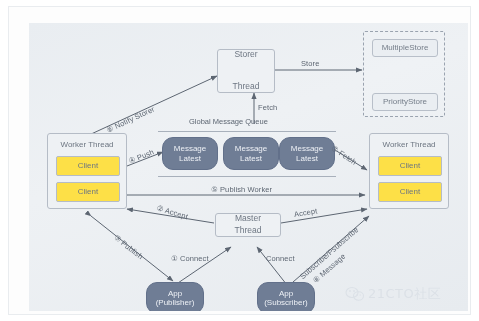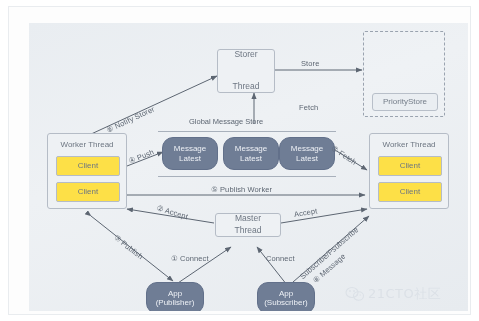--- a/index.html
+++ b/index.html
@@ -193,26 +193,29 @@
           <line x1="264" y1="259" x2="340" y2="193" marker-start="url(#ah)" marker-end="url(#ah)"></line>
         </g>
       </svg>
 
       <div class="node plain-box" style="left:188px; top:26px; width:58px; height:44px;">
         <span>Storer</span>
         <span>Thread</span>
       </div>
 
       <div class="group-dashed" style="left:334px; top:8px; width:82px; height:86px;">
+        <div class="node store-chip" style="left:8px; top:7px; width:66px; height:18px;">
+          <span>MultipleStore</span>
+        </div>
         <div class="node store-chip" style="left:8px; top:61px; width:66px; height:18px;">
           <span>PriorityStore</span>
         </div>
       </div>
 
-      <div class="queue-title" style="left:160px; top:94px;">Global Message Store</div>
+      <div class="queue-title" style="left:160px; top:94px;">Global Message Queue</div>
       <div class="rail" style="left:129px; top:108px; width:178px;"></div>
       <div class="rail" style="left:129px; top:153px; width:178px;"></div>
 
       <div class="node dark-box" style="left:133px; top:114px; width:56px; height:33px;">
         <span>Message</span>
         <span>Latest</span>
       </div>
       <div class="node dark-box" style="left:194px; top:114px; width:56px; height:33px;">
         <span>Message</span>
         <span>Latest</span>
@@ -251,21 +254,21 @@
         <span>App</span>
         <span>(Publisher)</span>
       </div>
       <div class="node dark-box" style="left:228px; top:259px; width:58px; height:32px;">
         <span>App</span>
         <span>(Subscriber)</span>
       </div>
 
       <div class="lbl" style="left:272px; top:36px;">Store</div>
 
-      <div class="lbl" style="left:229px; top:80px;margin-left:41px;">Fetch</div>
+      <div class="lbl" style="left:229px; top:80px;">Fetch</div>
 
       <div class="lbl rot-neg25" style="left:78px; top:103px;">⑥ Notify Storer</div>
 
       <div class="lbl rot-neg22" style="left:100px; top:134px;">④ Push</div>
 
       <div class="lbl rot-pos33" style="left:303px; top:120px;">⑦ Fetch</div>
 
       <div class="lbl" style="left:182px; top:162px;">⑤ Publish Worker</div>
 
       <div class="lbl rot-pos17" style="left:128px; top:180px;">② Accept</div>

